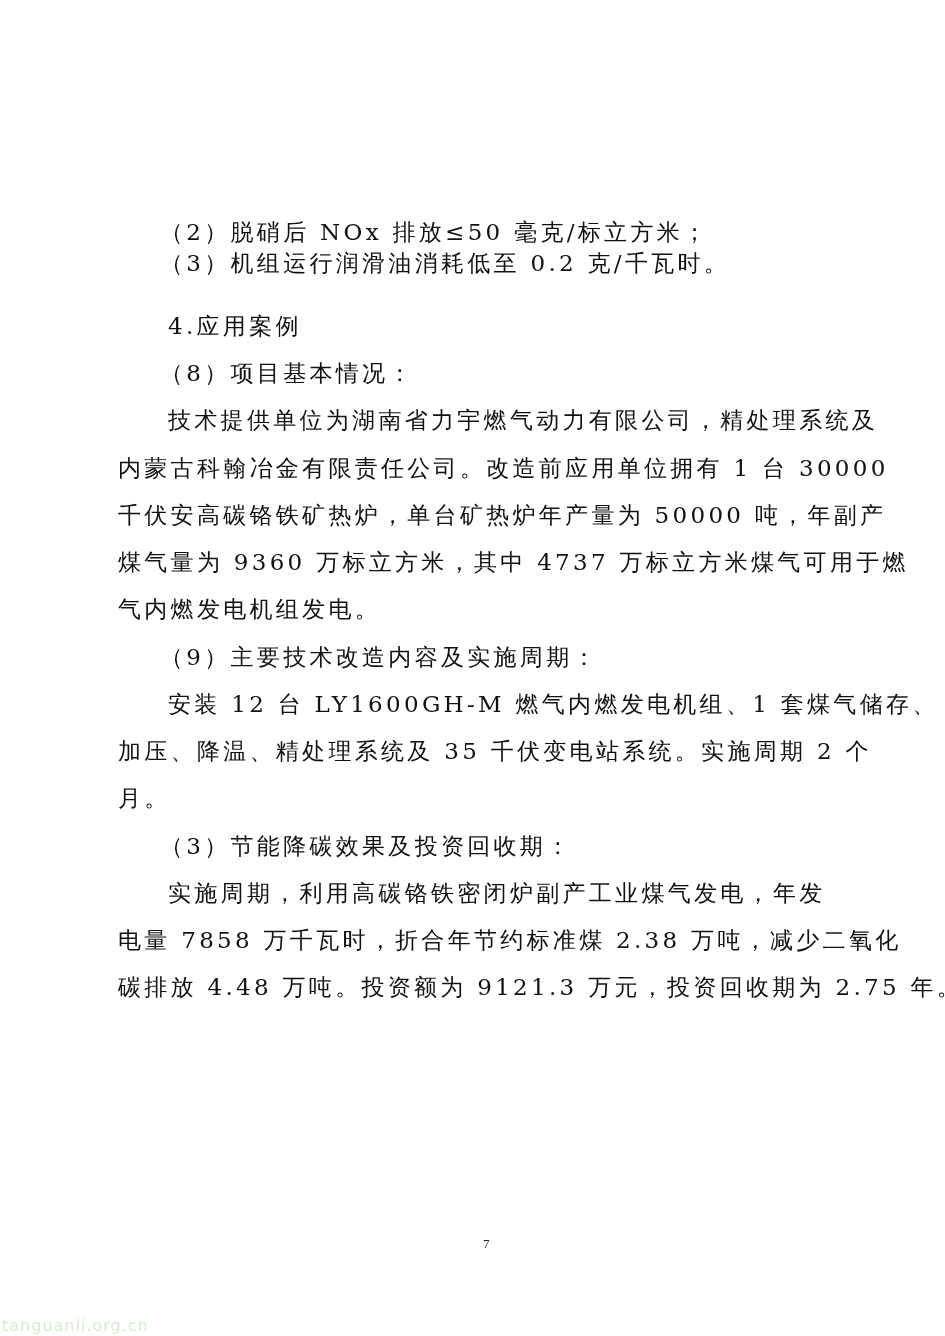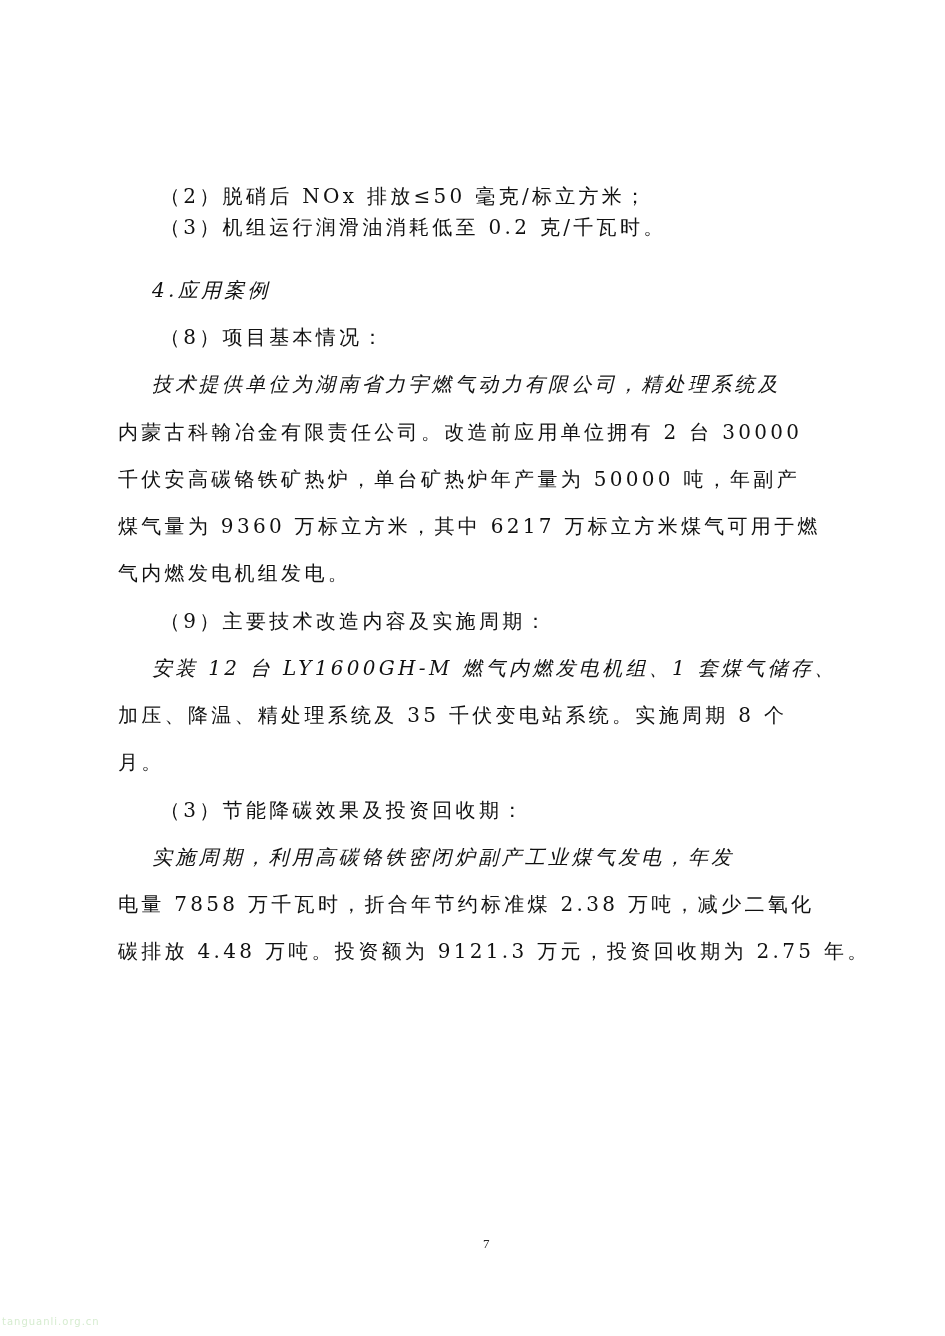--- a/index.html
+++ b/index.html
@@ -1,39 +1,39 @@
 <!DOCTYPE html>
 <html><head>
 <meta charset="utf-8">
 <style>
   html, body { margin:0; padding:0; background:#ffffff; }
   body { width:945px; height:1336px; position:relative; overflow:hidden;
          font-family:"DejaVu Serif","Liberation Serif",serif; color:#111; }
-  .line { position:absolute; left:118px; font-size:20px; line-height:30px; white-space:nowrap; letter-spacing:3.3px; }
-  .indent { left:152px;font-style:italic; }
+  .line { position:absolute; left:118px; font-size:23px; line-height:30px; white-space:nowrap; letter-spacing:3.3px;margin-top:36px; }
+  .indent { left:168px; }
   .l-item { left:160px; }
   .pageno { position:absolute; left:483px; top:1236px; font-size:13px; font-family:"Liberation Serif",serif; color:#222; }
-  .watermark { position:absolute; left:2px; top:1316px; font-size:10px; font-family:"DejaVu Sans","Liberation Sans",sans-serif; color:#d6ecd0; letter-spacing:1px; }
+  .watermark { position:absolute; left:2px; top:1316px; font-size:16px; font-family:"DejaVu Sans","Liberation Sans",sans-serif; color:#d6ecd0; letter-spacing:1px; }
 </style>
 </head>
 <body>
 
 <div>
   <div class="line l-item" style="top:181px">（2）脱硝后 NOx 排放≤50 毫克/标立方米；</div>
   <div class="line l-item" style="top:212px">（3）机组运行润滑油消耗低至 0.2 克/千瓦时。</div>
   <div class="line indent" style="top:275px">4.应用案例</div>
   <div class="line l-item" style="top:322px">（8）项目基本情况：</div>
   <div class="line indent" style="top:369px">技术提供单位为湖南省力宇燃气动力有限公司，精处理系统及</div>
-  <div class="line" style="top:417px">内蒙古科翰冶金有限责任公司。改造前应用单位拥有 2 台 30000</div>
+  <div class="line" style="top:417px">内蒙古科翰冶金有限责任公司。改造前应用单位拥有 1 台 30000</div>
   <div class="line" style="top:464px">千伏安高碳铬铁矿热炉，单台矿热炉年产量为 50000 吨，年副产</div>
-  <div class="line" style="top:511px">煤气量为 9360 万标立方米，其中 6217 万标立方米煤气可用于燃</div>
+  <div class="line" style="top:511px">煤气量为 9360 万标立方米，其中 4737 万标立方米煤气可用于燃</div>
   <div class="line" style="top:558px">气内燃发电机组发电。</div>
   <div class="line l-item" style="top:606px">（9）主要技术改造内容及实施周期：</div>
   <div class="line indent" style="top:653px">安装 12 台 LY1600GH-M 燃气内燃发电机组、1 套煤气储存、</div>
-  <div class="line" style="top:700px">加压、降温、精处理系统及 35 千伏变电站系统。实施周期 8 个</div>
+  <div class="line" style="top:700px">加压、降温、精处理系统及 35 千伏变电站系统。实施周期 2 个</div>
   <div class="line" style="top:747px">月。</div>
   <div class="line l-item" style="top:795px">（3）节能降碳效果及投资回收期：</div>
   <div class="line indent" style="top:842px">实施周期，利用高碳铬铁密闭炉副产工业煤气发电，年发</div>
   <div class="line" style="top:889px">电量 7858 万千瓦时，折合年节约标准煤 2.38 万吨，减少二氧化</div>
   <div class="line" style="top:936px">碳排放 4.48 万吨。投资额为 9121.3 万元，投资回收期为 2.75 年。</div>
 
   <div class="pageno">7</div>
   <div class="watermark">tanguanli.org.cn</div>
 </div>
 

